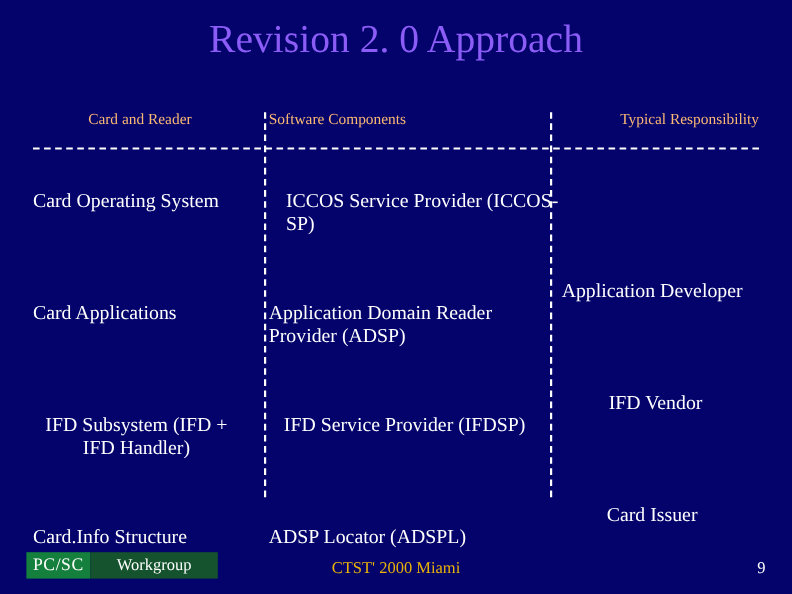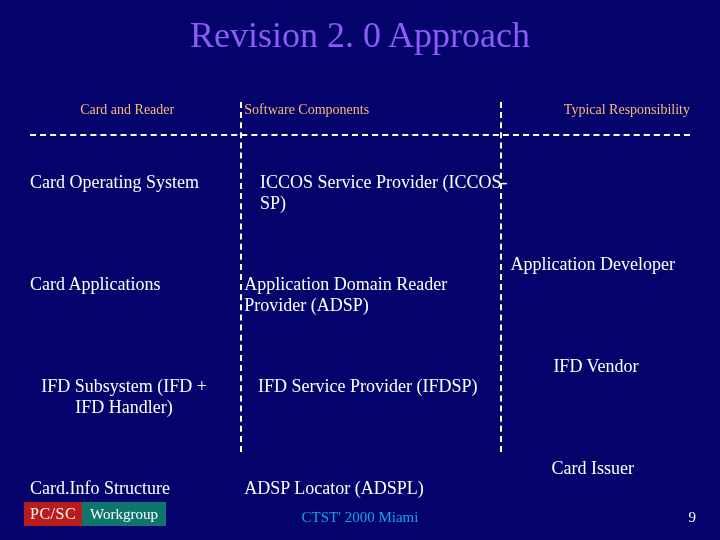--- a/index.html
+++ b/index.html
@@ -81,43 +81,43 @@
   .logo {
     position: absolute;
     left: 24px;
     bottom: 14px;
     display: flex;
     align-items: stretch;
     height: 24px;
     font-family: "Times New Roman", Times, serif;
   }
   .logo-left {
-    background: #b91c1c;
+    background: #15803d;
     color: #fff;
     font-size: 16px;
     padding: 2px 6px;
     display: flex;
     align-items: center;
     letter-spacing: 0.5px;
   }
   .logo-right {
-    background: #0f766e;
+    background: #14532d;
     color: #fff;
     font-size: 15px;
-    padding: 2px 8px;
+    padding: 2px 24px;
     display: flex;
     align-items: center;
   }
   .footer-center {
     position: absolute;
     bottom: 14px;
     left: 0;
     width: 720px;
     text-align: center;
-    color: #0ea5e9;
+    color: #eab308;
     font-size: 15px;
   }
   .page-num {
     position: absolute;
     right: 24px;
     bottom: 14px;
     color: #fff;
     font-size: 15px;
   }
 </style>

